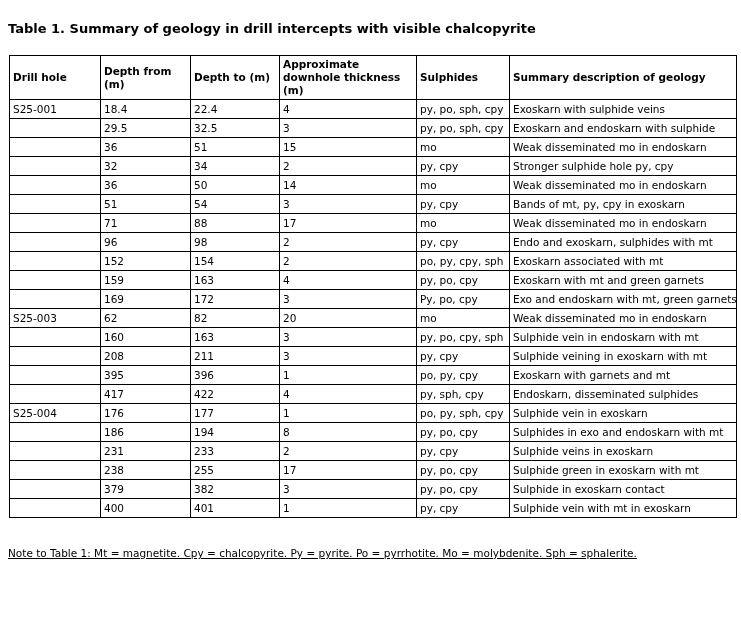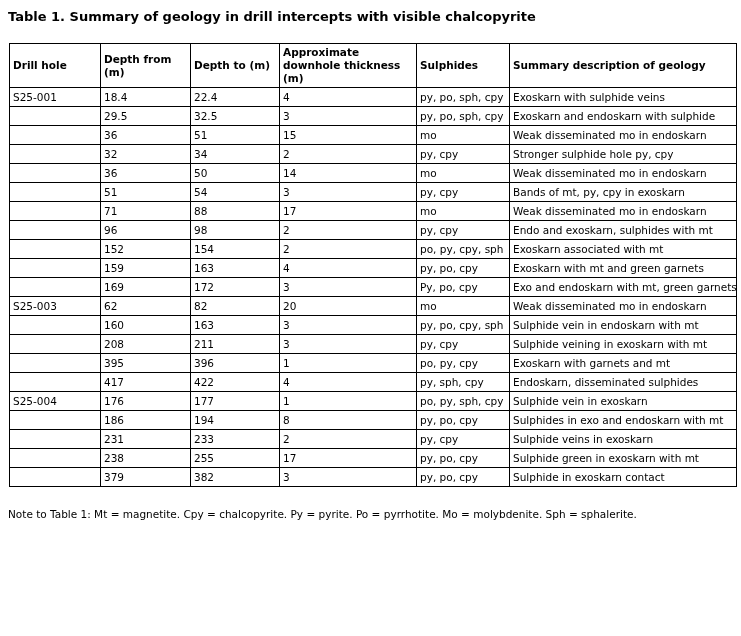--- a/index.html
+++ b/index.html
@@ -15,21 +15,21 @@
     width: 741px;
     height: 636px;
     padding: 9px 6px 0 8px;
     font-family: "DejaVu Sans", sans-serif;
     color: #000000;
   }
   .title {
     font-size: 13px;
     font-weight: bold;
     line-height: 16px;
-    margin: 0 0 18px 0;
+    margin: 12px 0 18px 0;
     white-space: nowrap;
   }
   table.geology {
     border-collapse: collapse;
     table-layout: fixed;
     width: 727px;
     margin-left: 1px;
   }
   table.geology th,
   table.geology td {
@@ -51,22 +51,23 @@
     font-size: 10.5px;
     font-weight: normal;
     line-height: 14px;
     padding: 2px 3px;
     height: 14px;
     white-space: nowrap;
   }
   .note {
     font-size: 10.5px;
     line-height: 14px;
-    margin-top: 20px;
+    margin-top: 28px;
     white-space: nowrap;
+    text-decoration: underline;
   }
 </style>
 </head>
 <body>
 
 <div class="page">
 
   <div class="title">Table 1. Summary of geology in drill intercepts with visible chalcopyrite</div>
 
   <table class="geology">
@@ -250,18 +251,26 @@
           <td>Sulphide green in exoskarn with mt</td>
         </tr>
         <tr>
           <td></td>
           <td>379</td>
           <td>382</td>
           <td>3</td>
           <td>py, po, cpy</td>
           <td>Sulphide in exoskarn contact</td>
         </tr>
+        <tr>
+          <td></td>
+          <td>400</td>
+          <td>401</td>
+          <td>1</td>
+          <td>py, cpy</td>
+          <td>Sulphide vein with mt in exoskarn</td>
+        </tr>
       </tbody>
   </table>
 
   <div class="note">Note to Table 1: Mt = magnetite. Cpy = chalcopyrite. Py = pyrite. Po = pyrrhotite. Mo = molybdenite. Sph = sphalerite.</div>
 
 </div>
 
 </body></html>

